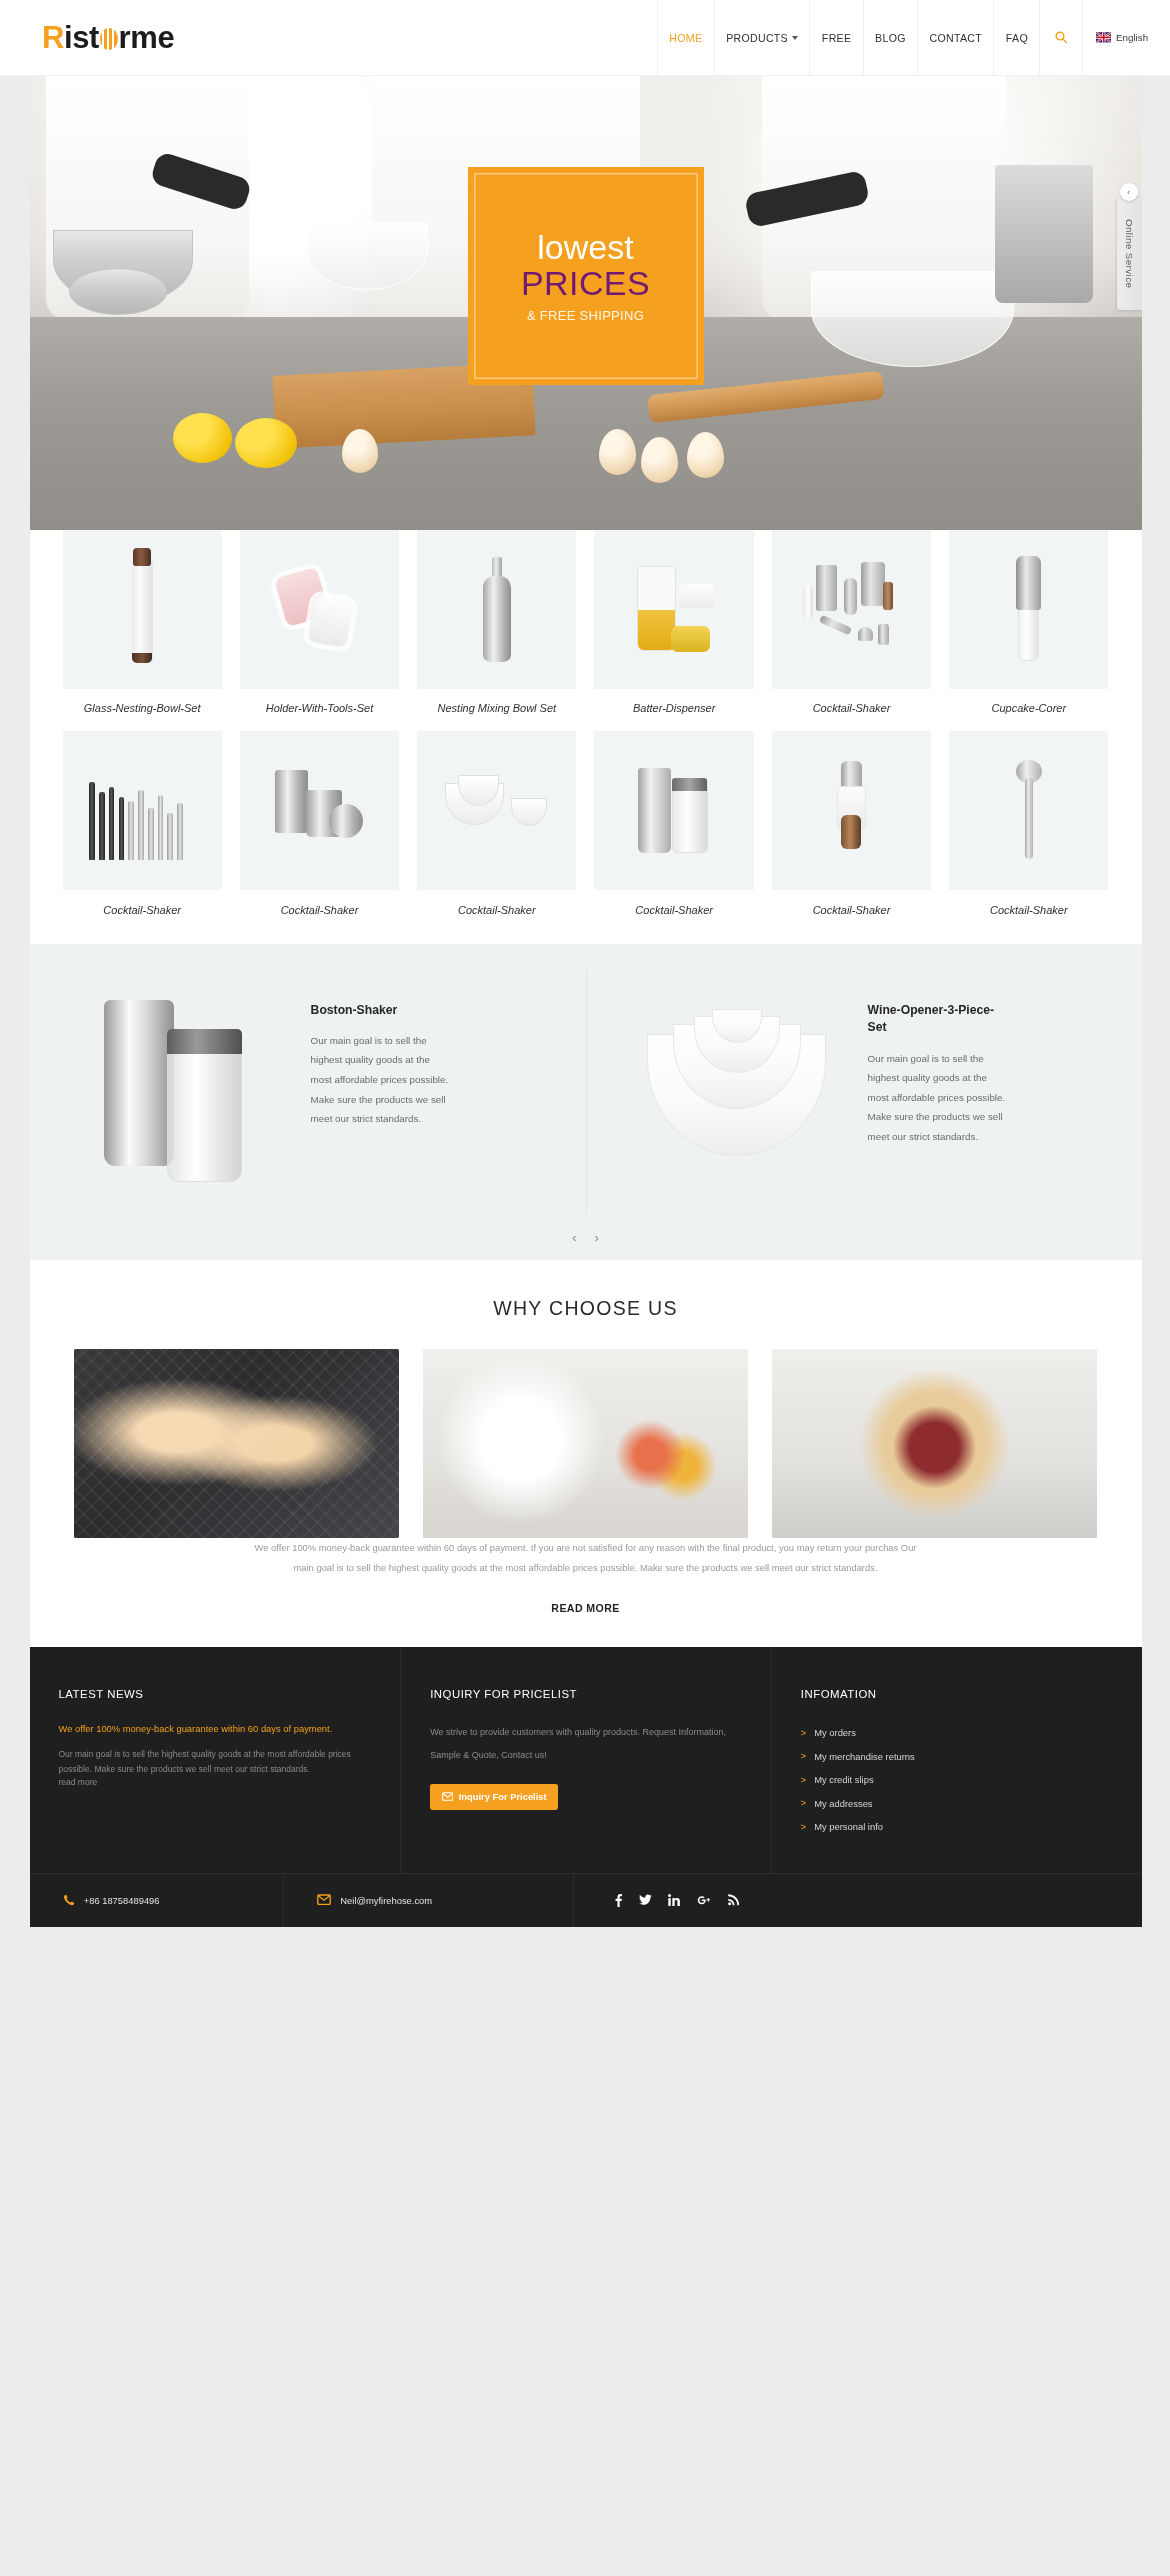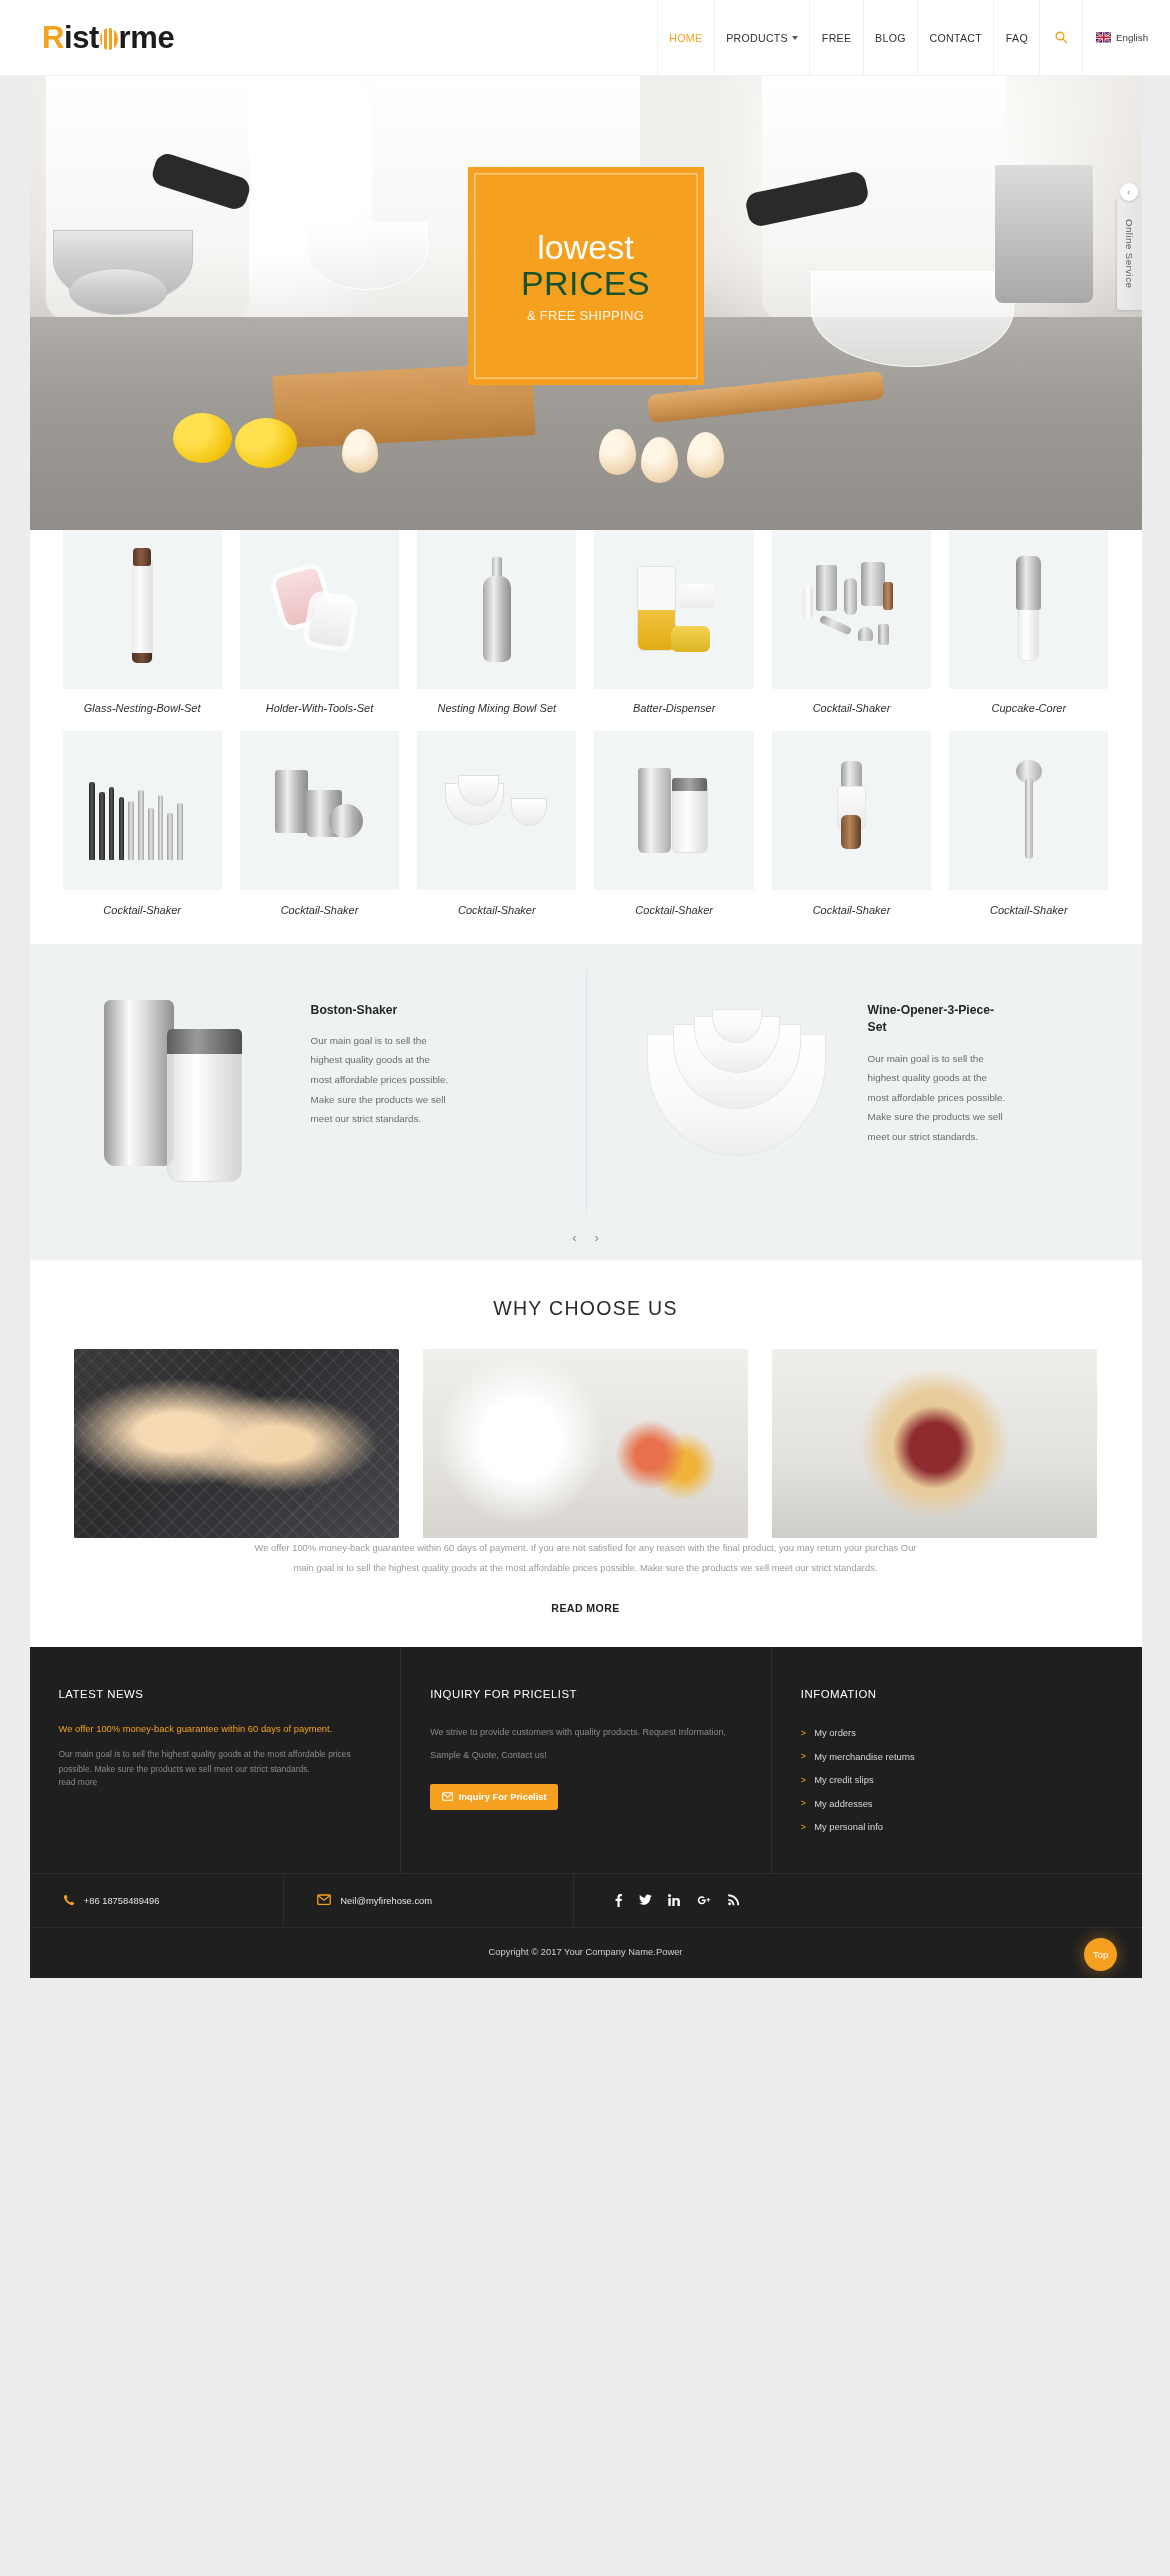--- a/index.html
+++ b/index.html
@@ -161,21 +161,21 @@
     left: 50%; transform: translateX(-50%);
     top: 91px;
     width: 236px; height: 218px;
     background: #f5a01e;
     display: flex; flex-direction: column;
     align-items: center; justify-content: center;
     text-align: center;
     box-shadow: inset 0 0 0 6.5px #f5a01e, inset 0 0 0 7.3px rgba(255,255,255,.85);
   }
   .hero-l1 { color: #fff; font-size: 34px; font-weight: 300; line-height: 1.06; }
-  .hero-l2 { color: #14532d; font-size: 34px; font-weight: 400; line-height: 1.06; letter-spacing: 0.4px; }
+  .hero-l2 { color: #701a75; font-size: 34px; font-weight: 400; line-height: 1.06; letter-spacing: 0.4px; }
   .hero-l3 { color: rgba(255,255,255,.9); font-size: 13px; font-weight: 300; margin-top: 6.5px; letter-spacing: 0.3px; }
 
   .online-service {
     position: absolute;
     right: 0; top: 122px;
     width: 24.4px; height: 112px;
     background: linear-gradient(90deg,#ededed,#e2e2e2);
     border-radius: 4.1px 0 0 4.1px;
     box-shadow: -0.8px 0.8px 2.4px rgba(0,0,0,.12);
     display: flex; align-items: center; justify-content: center;
@@ -807,20 +807,16 @@
         <span>
             <svg width="11.4" height="11.4" viewBox="0 0 15 15">
               <circle cx="2.2" cy="12.8" r="2" fill="#fff"></circle>
               <path d="M0.3,6.6 C0.3,6.6 0.3,9 0.3,9 C3.6,9 6.2,11.6 6.2,14.9 L8.6,14.9 C8.6,10.3 4.9,6.6 0.3,6.6 Z" fill="#fff"></path>
               <path d="M0.3,0.4 L0.3,2.8 C7,2.8 12.4,8.2 12.4,14.9 L14.8,14.9 C14.8,6.9 8.3,0.4 0.3,0.4 Z" fill="#fff"></path>
             </svg>
           </span>
       </div>
     </div>
 
-    <div class="copyright">
-      <span>Copyright © 2017 Your Company Name.Power</span>
-      <div class="top-btn">Top</div>
-    </div>
   </div>
 
 </div>
 
 
 </body></html>

